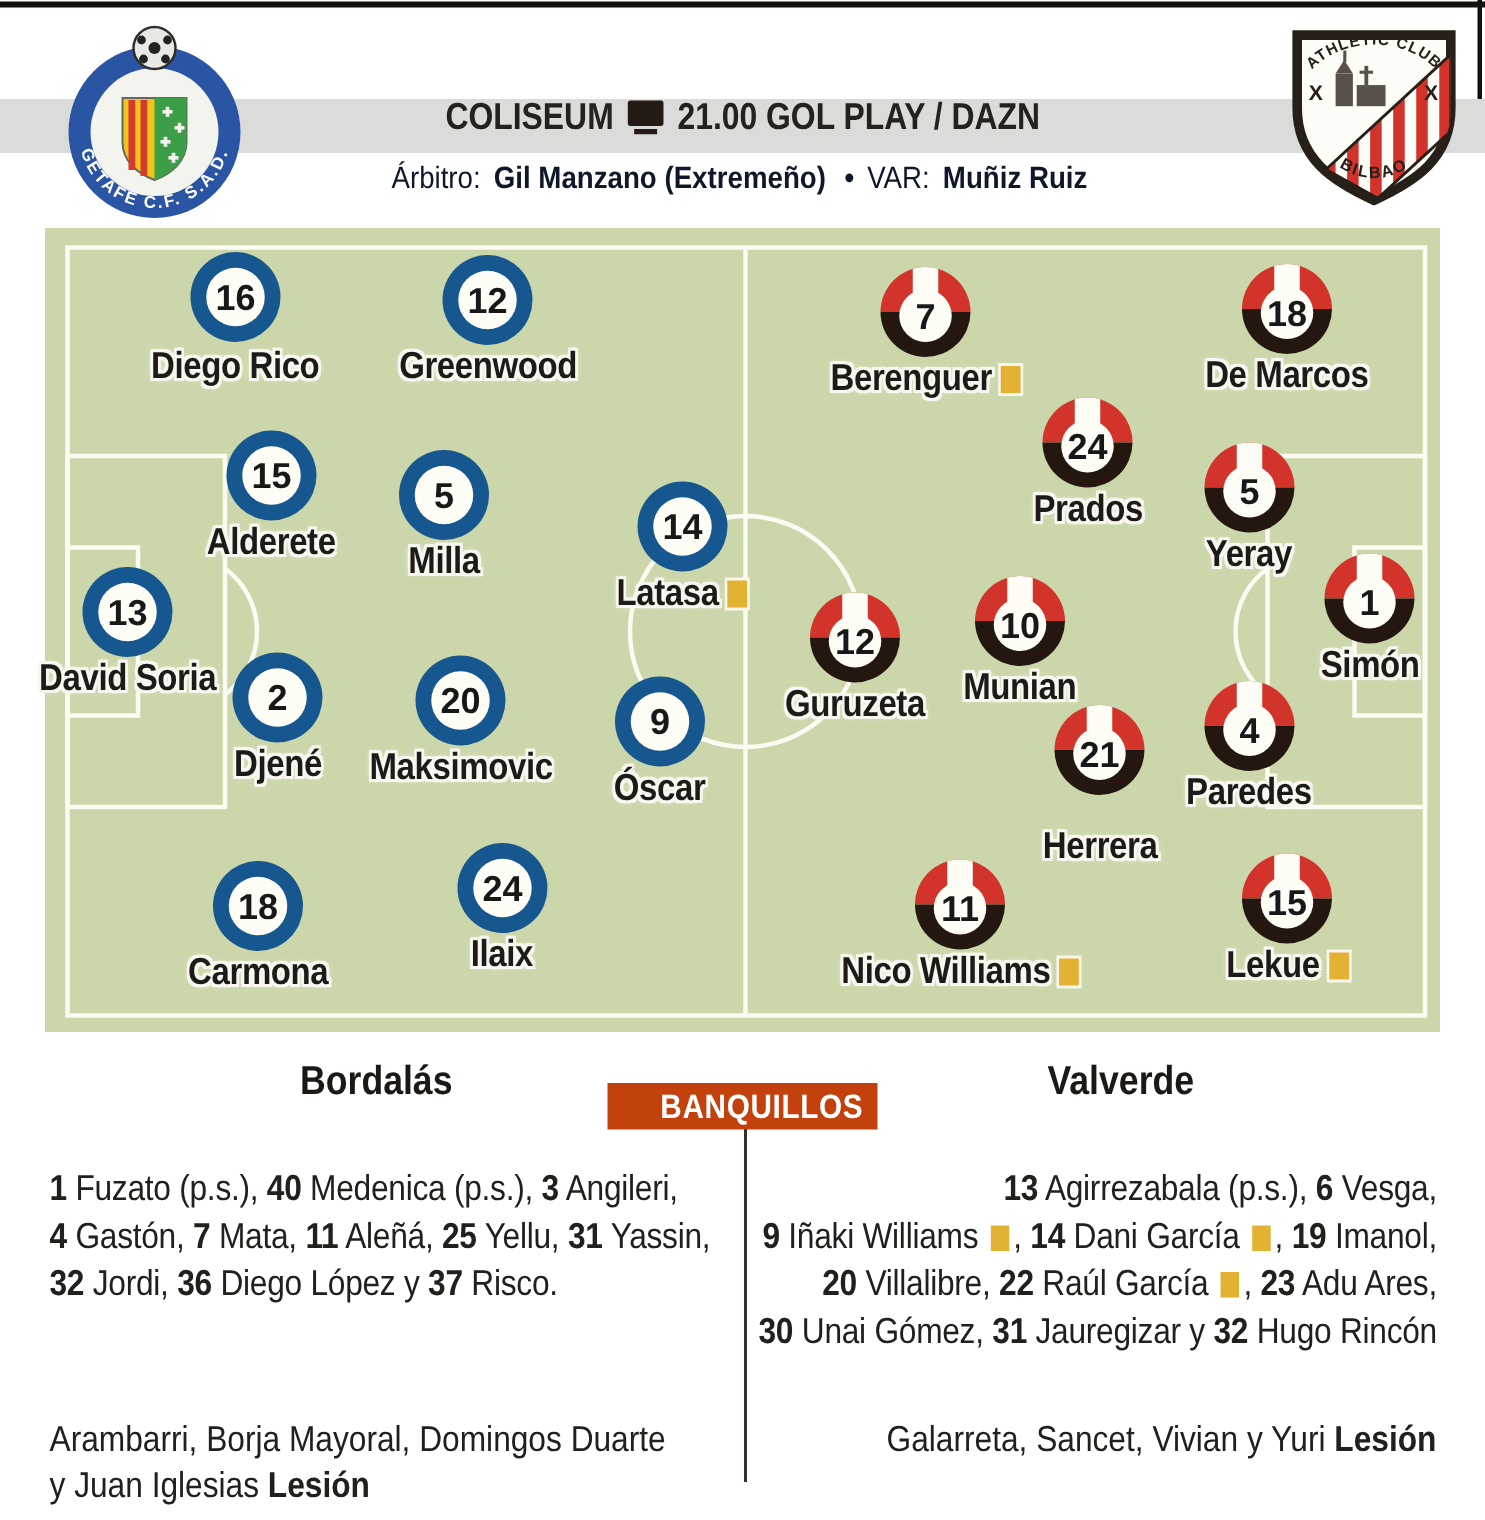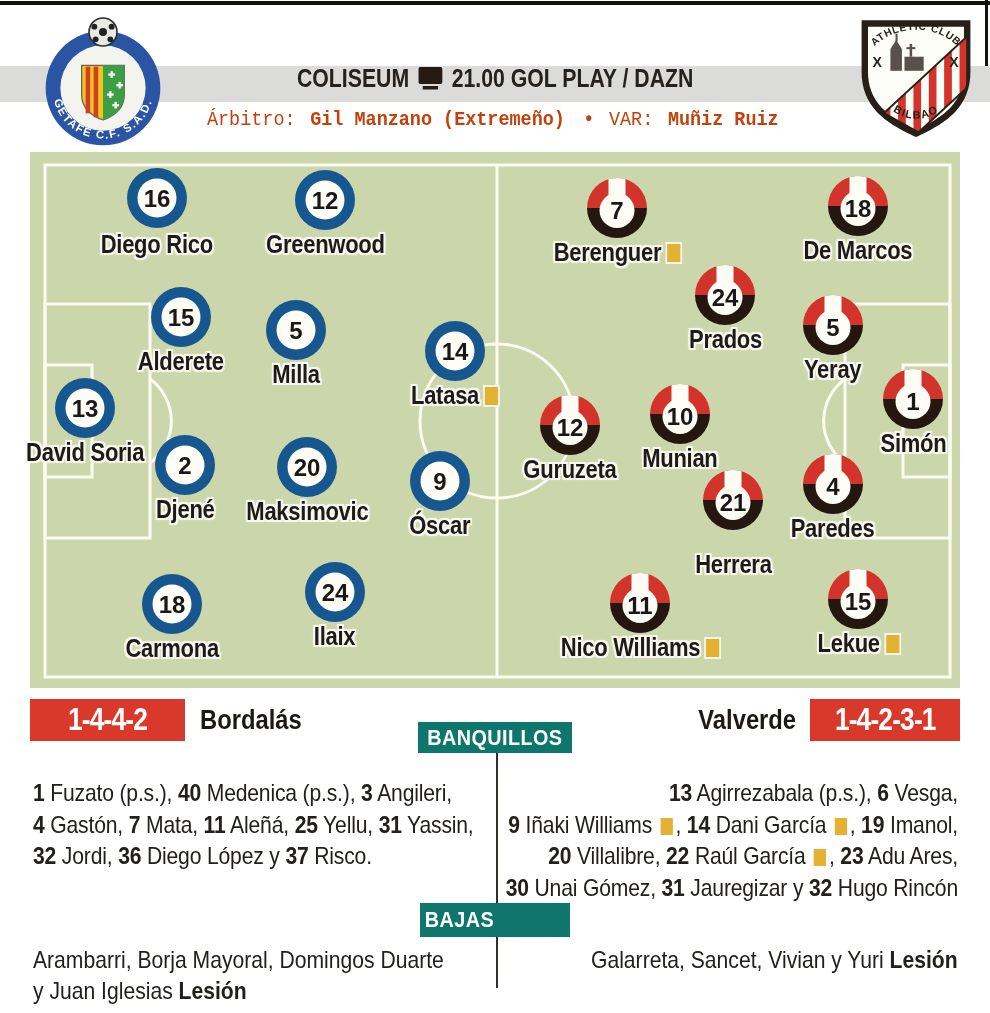--- a/index.html
+++ b/index.html
@@ -18,21 +18,21 @@
 
   .title{position:absolute;top:6px;left:0;right:0;margin:0;text-align:center;
          font-size:52px;font-weight:bold;letter-spacing:-1px;color:#16130f;line-height:58px;}
 
   .band-line{position:absolute;top:66px;left:0;right:0;height:24px;display:flex;align-items:center;
              justify-content:center;font-weight:bold;font-size:25px;color:#25211c;}
   .band-inner{display:flex;align-items:center;gap:10px;transform:scaleX(0.85);}
   .tv{display:inline-flex;align-items:center;}
 
   .ref-line{position:absolute;top:105px;left:0;right:0;height:28px;display:flex;align-items:center;
-            justify-content:center;font-size:20.5px;color:#c2410c;font-family:Liberation Mono, monospace;}
+            justify-content:center;font-size:20.5px;color:#0f172a;}
   .ref-line b{margin:0 4px;}
   .ref-line .sep{margin:0 4px;font-weight:bold;}
 
   .crest{position:absolute;}
   .crest.getafe{left:36px;top:12px;}
   .crest.athletic{left:852px;top:8px;}
 
   .pitch{position:absolute;left:30px;top:152px;width:930px;height:536px;background:#ccd6ab;}
   .pitch-lines{position:absolute;left:0;top:0;}
   .players-layer{position:absolute;left:0;top:0;width:100%;height:100%;}
@@ -52,23 +52,23 @@
         font-size:31px;display:flex;align-items:center;justify-content:center;letter-spacing:-1px;}
   .fbox.left{left:30px;width:155px;}
   .fbox.right{left:810px;width:150px;}
 
   .coach{position:absolute;top:705px;font-size:27px;font-weight:bold;color:#1b1815;}
   .coach.home{left:200px;}
   .coach.home .cx88{transform-origin:left center;}
   .coach.away{right:194px;}
   .coach.away .cx88{transform-origin:right center;}
 
-  .secbox{position:absolute;left:50%;transform:translateX(-50%);background:#0f766e;color:#fff;
-          font-weight:bold;font-size:22.5px;display:flex;align-items:center;
-          z-index:2;letter-spacing:0.5px;}
+  .secbox{position:absolute;left:50%;transform:translateX(-50%);background:#c2410c;color:#fff;
+          font-weight:bold;font-size:22.5px;display:flex;align-items:center;justify-content:center;
+          z-index:2;letter-spacing:0.5px;padding-left:26px;}
   .secbox.banquillos{top:722px;height:31px;width:154px;}
   .secbox.bajas{top:903px;height:34px;width:150px;}
 
   .divider{position:absolute;left:496px;top:752px;width:2px;height:236px;background:#33302c;z-index:1;}
 
   .bench{position:absolute;top:777px;font-size:24px;line-height:31.5px;color:#22201c;letter-spacing:-0.2px;}
   .bench.left{left:33px;transform:scaleX(0.88);transform-origin:left top;}
   .bench.right{right:32px;transform:scaleX(0.88);transform-origin:right top;text-align:right;}
   .bench .ycard{box-shadow:none;width:14px;height:17px;margin:0 3px;vertical-align:-2px;}
 
@@ -486,49 +486,40 @@
           </svg></div>
         <div class="player-label" style="left: 828px; top: 477px;">
           <span class="lbl">
             <span class="nm">Lekue</span>
             <span class="ycard"></span>
           </span>
         </div>
       </div>
   </div>
 
-  <div class="fbox left">
-      <span class="cx85">1-4-4-2</span>
-    </div>
   <div class="coach home"><span class="cx88">Bordalás</span></div>
   <div class="coach away"><span class="cx88">Valverde</span></div>
-  <div class="fbox right">
-      <span class="cx85">1-4-2-3-1</span>
-    </div>
 
   <div class="divider"></div>
 
   <div class="secbox banquillos">
       <span class="cx88">BANQUILLOS</span>
     </div>
   <div class="bench left">
       <div class="tline"><b>1</b> Fuzato (p.s.), <b>40</b> Medenica (p.s.), <b>3</b> Angileri,</div>
       <div class="tline"><b>4</b> Gastón, <b>7</b> Mata, <b>11</b> Aleñá, <b>25</b> Yellu, <b>31</b> Yassin,</div>
       <div class="tline"><b>32</b> Jordi, <b>36</b> Diego López y <b>37</b> Risco.</div>
     </div>
   <div class="bench right">
       <div class="tline"><b>13</b> Agirrezabala (p.s.), <b>6</b> Vesga,</div>
       <div class="tline"><b>9</b> Iñaki Williams <span class="ycard"></span>, <b>14</b> Dani García <span class="ycard"></span>, <b>19</b> Imanol,</div>
       <div class="tline"><b>20</b> Villalibre, <b>22</b> Raúl García <span class="ycard"></span>, <b>23</b> Adu Ares,</div>
       <div class="tline"><b>30</b> Unai Gómez, <b>31</b> Jauregizar y <b>32</b> Hugo Rincón</div>
     </div>
 
-  <div class="secbox bajas">
-      <span class="cx88">BAJAS</span>
-    </div>
   <div class="bajas-text left">
       <div class="tline">Arambarri, Borja Mayoral, Domingos Duarte</div>
       <div class="tline">y Juan Iglesias <b>Lesión</b></div>
     </div>
   <div class="bajas-text right">
       <div class="tline">Galarreta, Sancet, Vivian y Yuri <b>Lesión</b></div>
     </div>
 
 </div>
 

